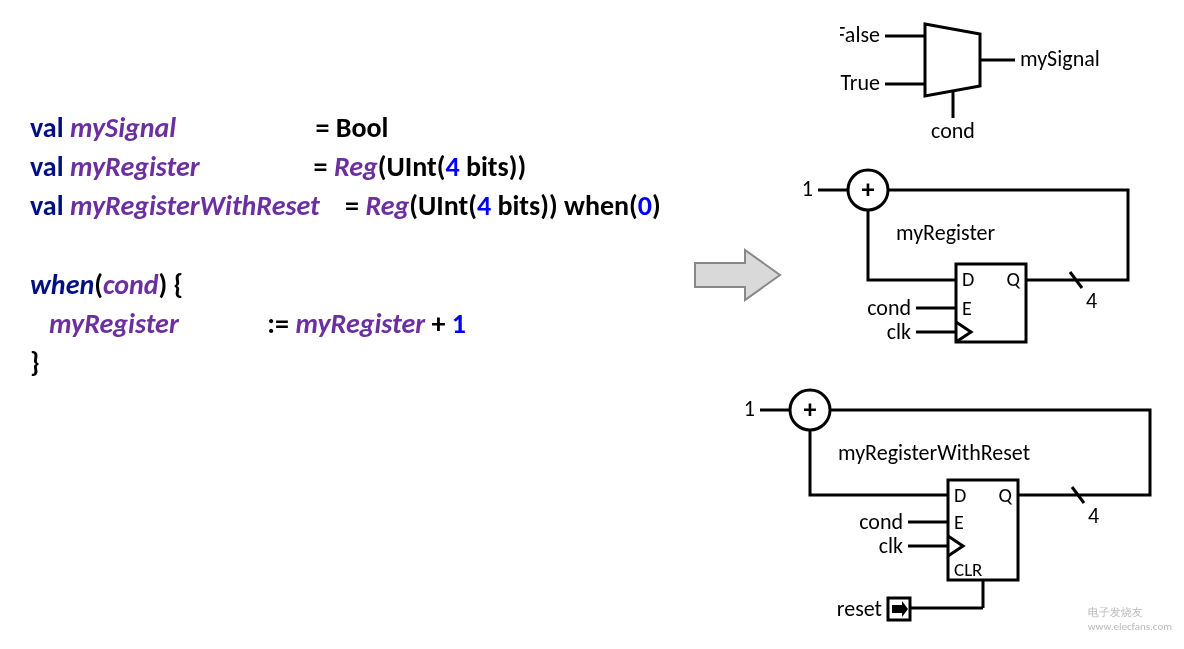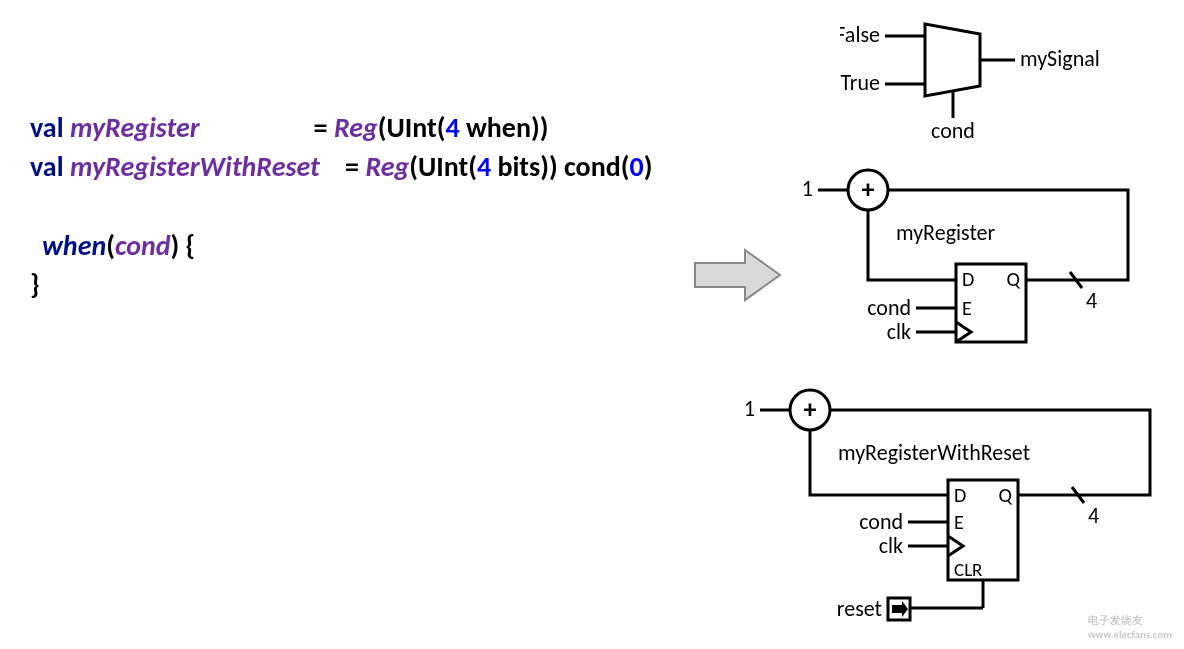--- a/index.html
+++ b/index.html
@@ -33,41 +33,43 @@
   .arrow {
     position: absolute;
     left: 690px;
     top: 245px;
   }
 
   .diagram { position: absolute; }
   .watermark {
     position: absolute;
     right: 12px;
-    bottom: 8px;
+    bottom: 16px;
     font-size: 11px;
     color: #bbb;
     font-style: normal;
   }
 </style>
 </head>
 <body>
 
 <div class="code-block">
+  <div class="code-line"><span class="kw">val</span> <span class="ident">mySignal</span>                      <span class="plain">=</span> <span class="type plain">Bool</span></div>
 
-  <div class="code-line"><span class="kw">val</span> <span class="ident">myRegister</span>                  <span class="plain">=</span> <span class="ident">Reg</span><span class="plain">(UInt(</span><span class="num">4</span><span class="plain"> when))</span></div>
+  <div class="code-line"><span class="kw">val</span> <span class="ident">myRegister</span>                  <span class="plain">=</span> <span class="ident">Reg</span><span class="plain">(UInt(</span><span class="num">4</span><span class="plain"> bits))</span></div>
 
-  <div class="code-line"><span class="kw">val</span> <span class="ident">myRegisterWithReset</span>    <span class="plain">=</span> <span class="ident">Reg</span><span class="plain">(UInt(</span><span class="num">4</span><span class="plain"> bits)) cond(</span><span class="num">0</span><span class="plain">)</span></div>
+  <div class="code-line"><span class="kw">val</span> <span class="ident">myRegisterWithReset</span>    <span class="plain">=</span> <span class="ident">Reg</span><span class="plain">(UInt(</span><span class="num">4</span><span class="plain"> bits)) when(</span><span class="num">0</span><span class="plain">)</span></div>
 
   <div class="code-line">&nbsp;</div>
 
 
-  <div class="code-line"><span class="kw" style="font-style:italic;margin-left:12px;">when</span><span class="plain">(</span><span class="ident">cond</span><span class="plain">) {</span></div>
+  <div class="code-line"><span class="kw" style="font-style:italic;">when</span><span class="plain">(</span><span class="ident">cond</span><span class="plain">) {</span></div>
 
 
+  <div class="code-line">   <span class="ident">myRegister</span>              <span class="plain">:=</span> <span class="ident">myRegister</span> <span class="plain">+</span> <span class="num">1</span></div>
 
 
   <div class="code-line"><span class="brace">}</span></div>
 </div>
 
 <svg class="arrow" width="95" height="60">
   <polygon points="5,18 55,18 55,5 90,30 55,55 55,42 5,42" fill="#d9d9d9" stroke="#888" stroke-width="2"></polygon>
 </svg>
 
 <svg class="diagram" style="left:840px; top:6px;" width="330" height="135">

